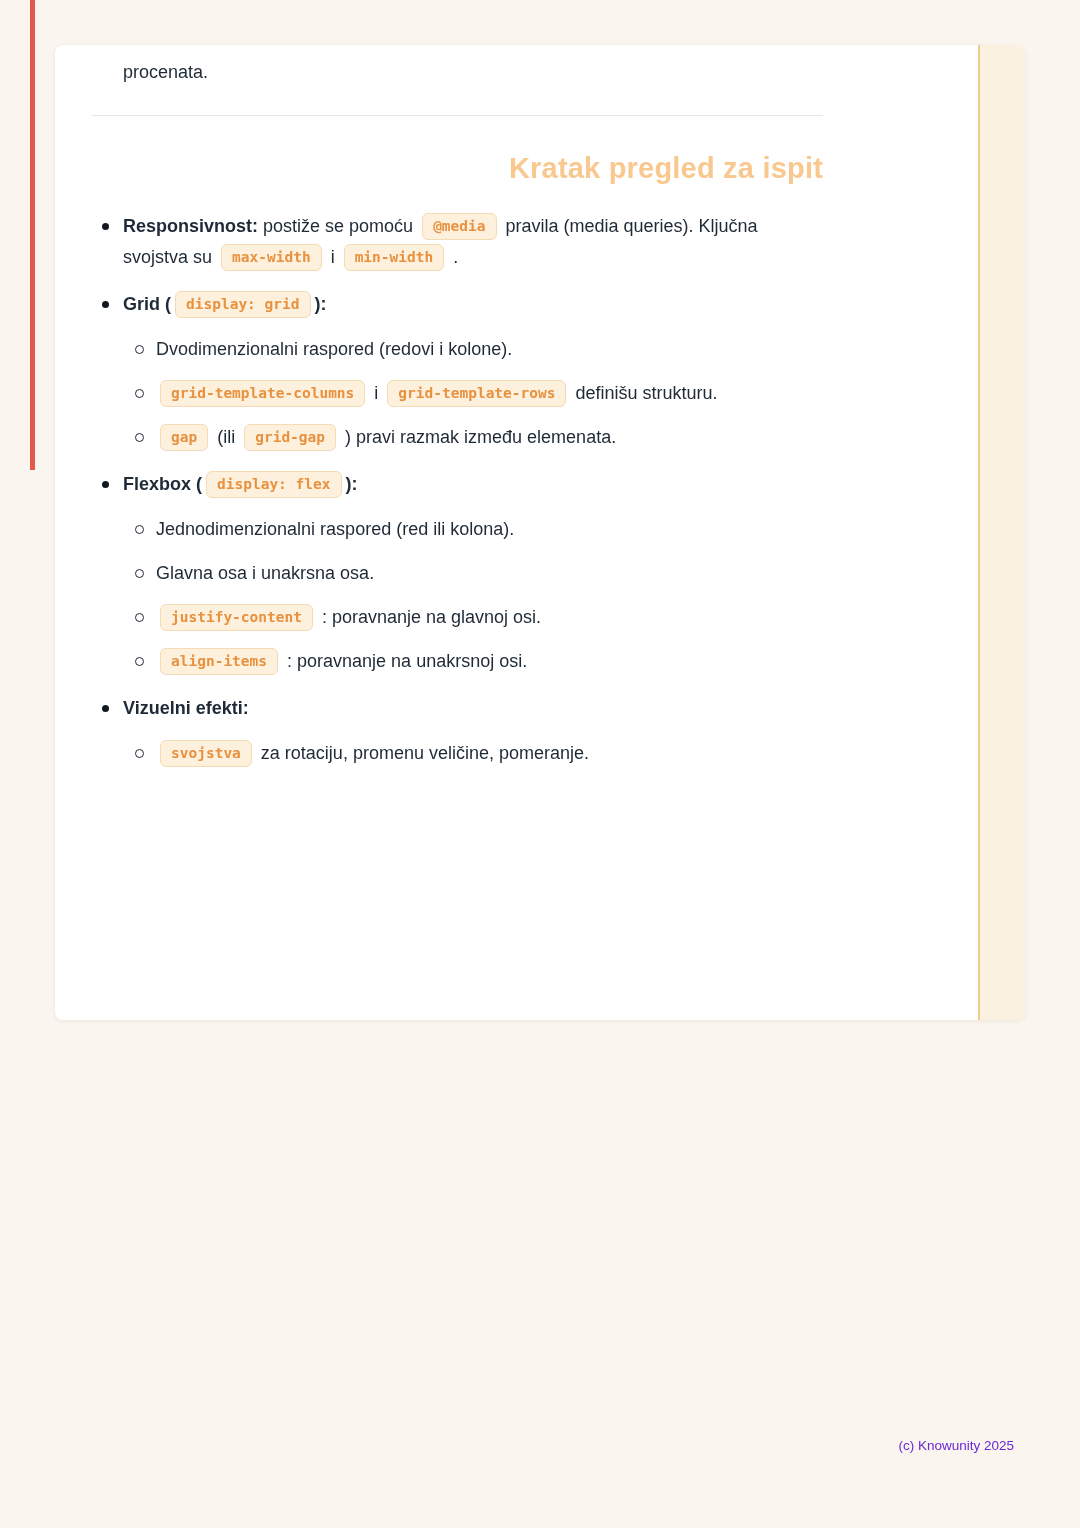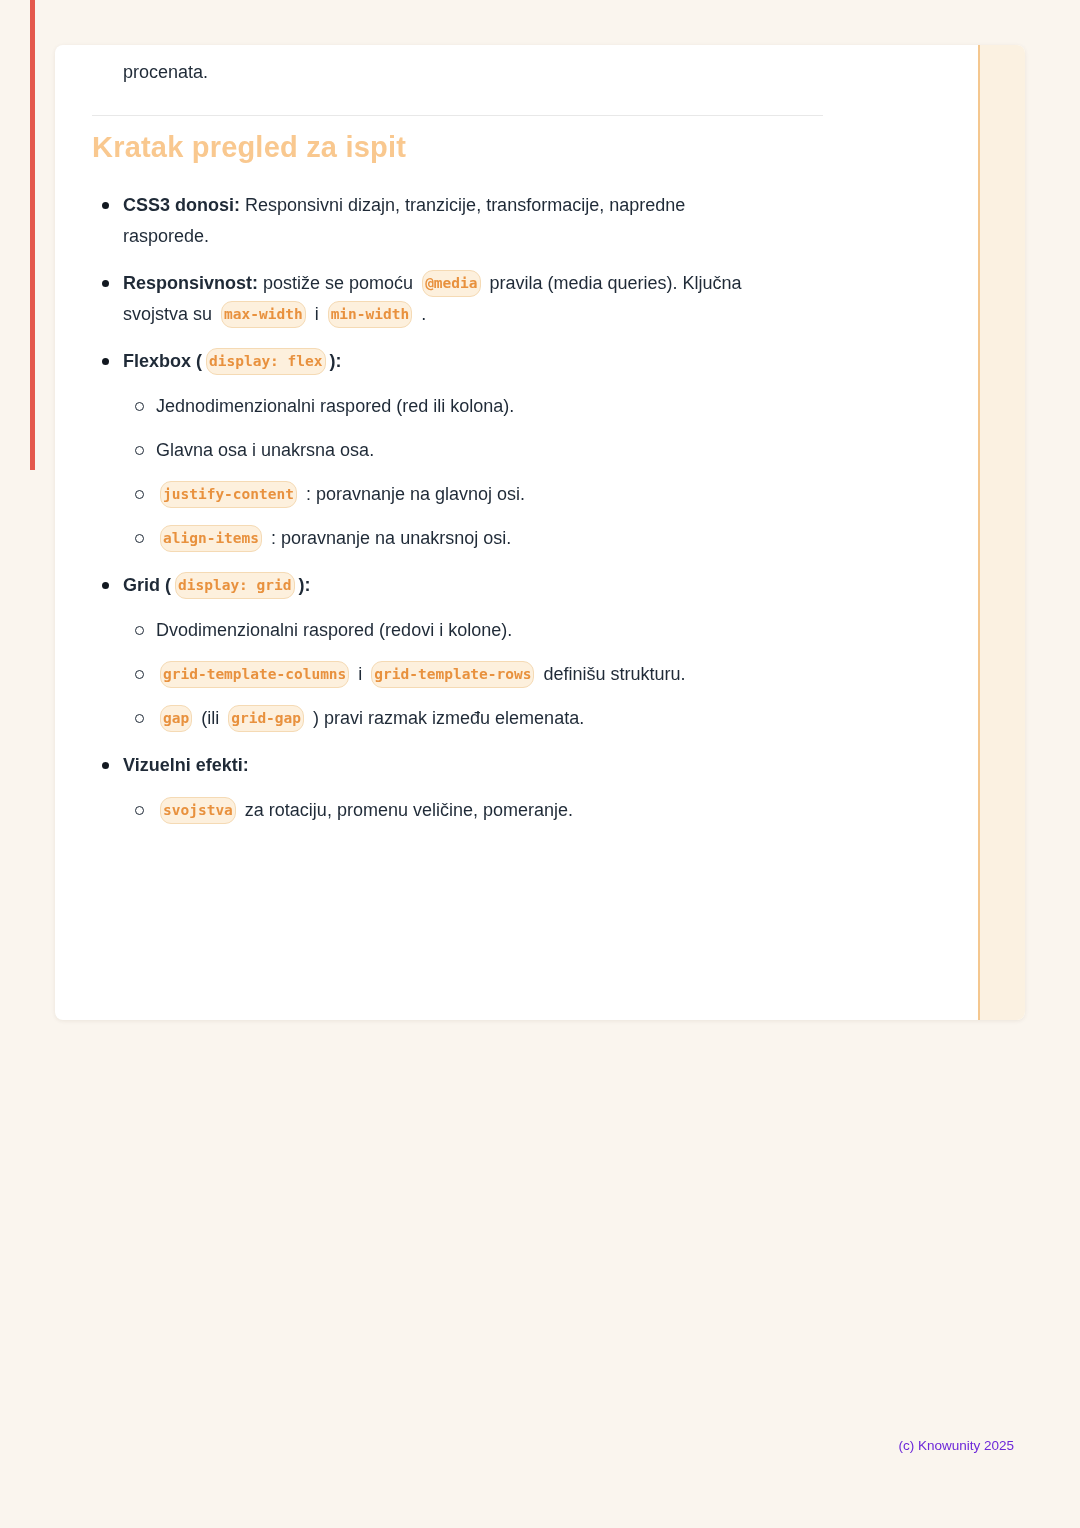--- a/index.html
+++ b/index.html
@@ -37,25 +37,26 @@
   .intro {
     padding-left:31px;
     font-size:18px; line-height:30px;
   }
   .divider {
     border:none;
     border-top:1px solid #E8E8E8;
     margin:28px 0 0 0;
   }
   .heading {
-    margin-top:15px;
+    margin-top:36px;
     font-size:29px;
     font-weight:bold;
     color:#F9C88F;
     letter-spacing:0.2px;
+    text-align:right;
   }
   .list {
     list-style:none;
     margin-top:26px;
     width:671px;
   }
   .list > li {
     position:relative;
     padding-left:31px;
     margin-bottom:16px;
@@ -84,22 +85,22 @@
     width:7px; height:7px;
     border-radius:50%;
     border:1.5px solid #1F2A37;
     background:transparent;
   }
   .b { font-weight:bold; }
   .chip {
     display:inline-block;
     background:#FDF0DD;
     border:1px solid #F5DAB4;
-    border-radius:11px;
-    padding:2px 2px 3px;
+    border-radius:6px;
+    padding:2px 10px 3px;
     margin:0 4px;
     font-family:"DejaVu Sans Mono", monospace;
     font-size:14.5px;
     font-weight:bold;
     color:#E8913E;
     line-height:20px;
     position:relative; top:-1px;
     white-space:nowrap;
   }
   .footer {
@@ -115,57 +116,54 @@
 <div class="left-accent"></div>
 
 <div class="card">
   <div class="right-strip"></div>
   <div class="content">
     <p class="intro">procenata.</p>
     <hr class="divider">
     <h1 class="heading">Kratak pregled za ispit</h1>
     <ul class="list" id="main-list">
         <li>
-          <div><span class="b">CSS3 donosi:</span><span> Responsivni dizajn, tranzicije, transformacije, napredne rasporede.</span></div>
+          <div><span class="b">Responsivnost:</span><span> postiže se pomoću </span><span class="chip">@media</span><span> pravila (media queries). Ključna svojstva su </span><span class="chip">max-width</span><span> i </span><span class="chip">min-width</span><span> .</span></div>
         </li>
         <li>
-          <div><span class="b">Responsivnost:</span><span> postiže se pomoću </span><span class="chip">@media</span><span> pravila (media queries). Ključna svojstva su </span><span class="chip">max-width</span><span> i </span><span class="chip">min-width</span><span> .</span></div>
+          <div><span class="b">Grid (</span><span class="chip">display: grid</span><span class="b">):</span></div>
+          <ul class="sublist">
+            <li>
+              <div><span>Dvodimenzionalni raspored (redovi i kolone).</span></div>
+            </li>
+            <li>
+              <div><span class="chip">grid-template-columns</span><span> i </span><span class="chip">grid-template-rows</span><span> definišu strukturu.</span></div>
+            </li>
+            <li>
+              <div><span class="chip">gap</span><span> (ili </span><span class="chip">grid-gap</span><span> ) pravi razmak između elemenata.</span></div>
+            </li>
+          </ul>
         </li>
         <li>
           <div><span class="b">Flexbox (</span><span class="chip">display: flex</span><span class="b">):</span></div>
           <ul class="sublist">
             <li>
               <div><span>Jednodimenzionalni raspored (red ili kolona).</span></div>
             </li>
             <li>
               <div><span>Glavna osa i unakrsna osa.</span></div>
             </li>
             <li>
               <div><span class="chip">justify-content</span><span> : poravnanje na glavnoj osi.</span></div>
             </li>
             <li>
               <div><span class="chip">align-items</span><span> : poravnanje na unakrsnoj osi.</span></div>
             </li>
           </ul>
         </li>
         <li>
-          <div><span class="b">Grid (</span><span class="chip">display: grid</span><span class="b">):</span></div>
-          <ul class="sublist">
-            <li>
-              <div><span>Dvodimenzionalni raspored (redovi i kolone).</span></div>
-            </li>
-            <li>
-              <div><span class="chip">grid-template-columns</span><span> i </span><span class="chip">grid-template-rows</span><span> definišu strukturu.</span></div>
-            </li>
-            <li>
-              <div><span class="chip">gap</span><span> (ili </span><span class="chip">grid-gap</span><span> ) pravi razmak između elemenata.</span></div>
-            </li>
-          </ul>
-        </li>
-        <li>
           <div><span class="b">Vizuelni efekti:</span></div>
           <ul class="sublist">
             <li>
               <div><span class="chip">svojstva</span><span> za rotaciju, promenu veličine, pomeranje.</span></div>
             </li>
           </ul>
         </li>
       </ul>
   </div>
 </div>

